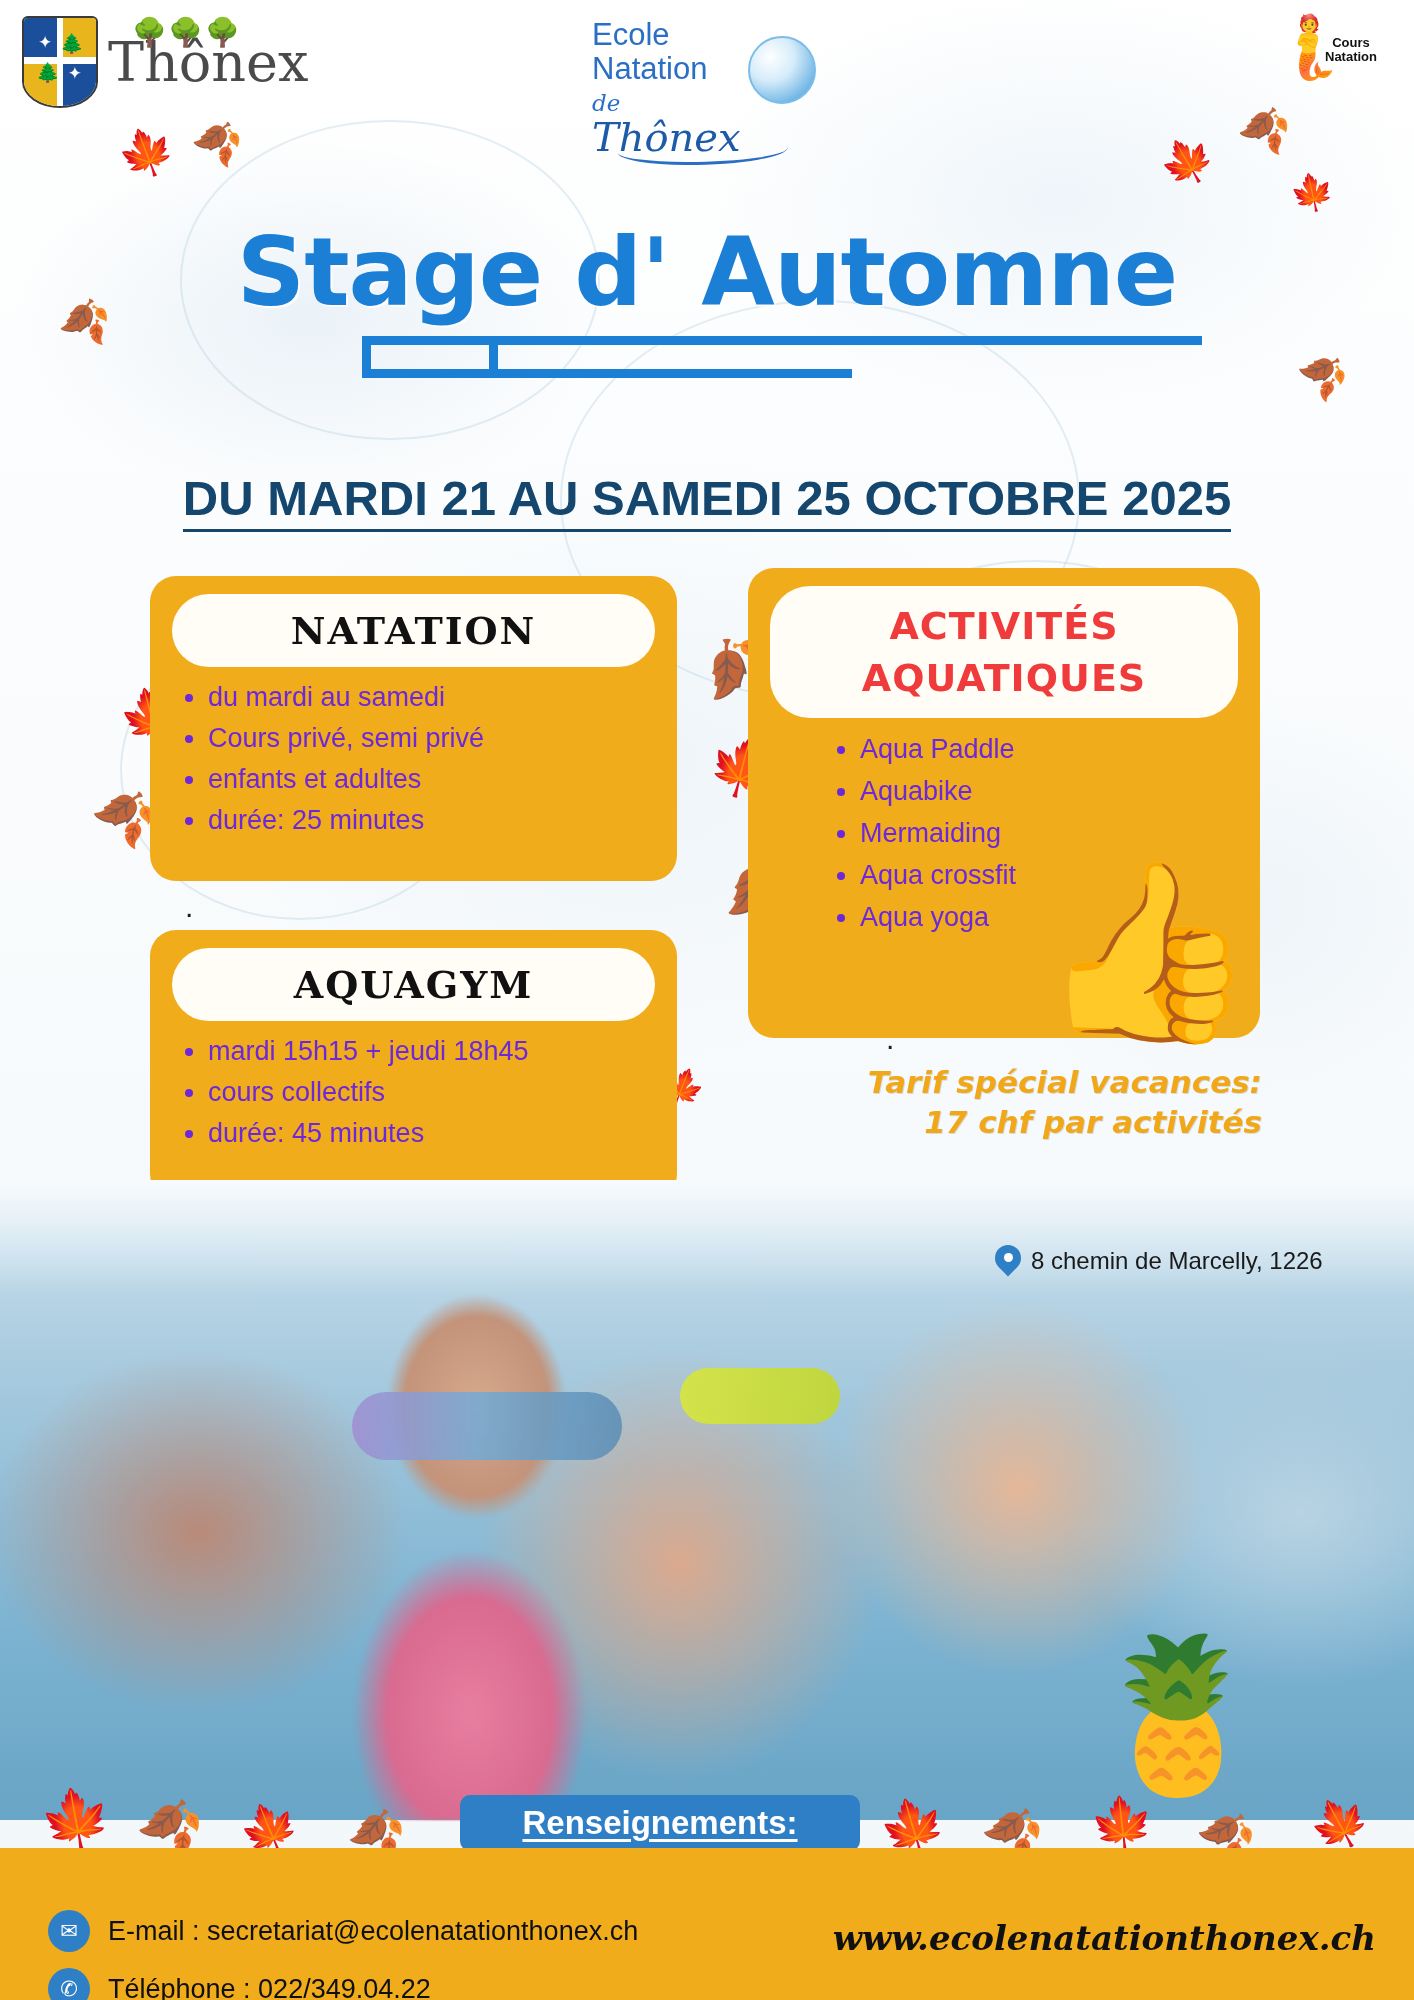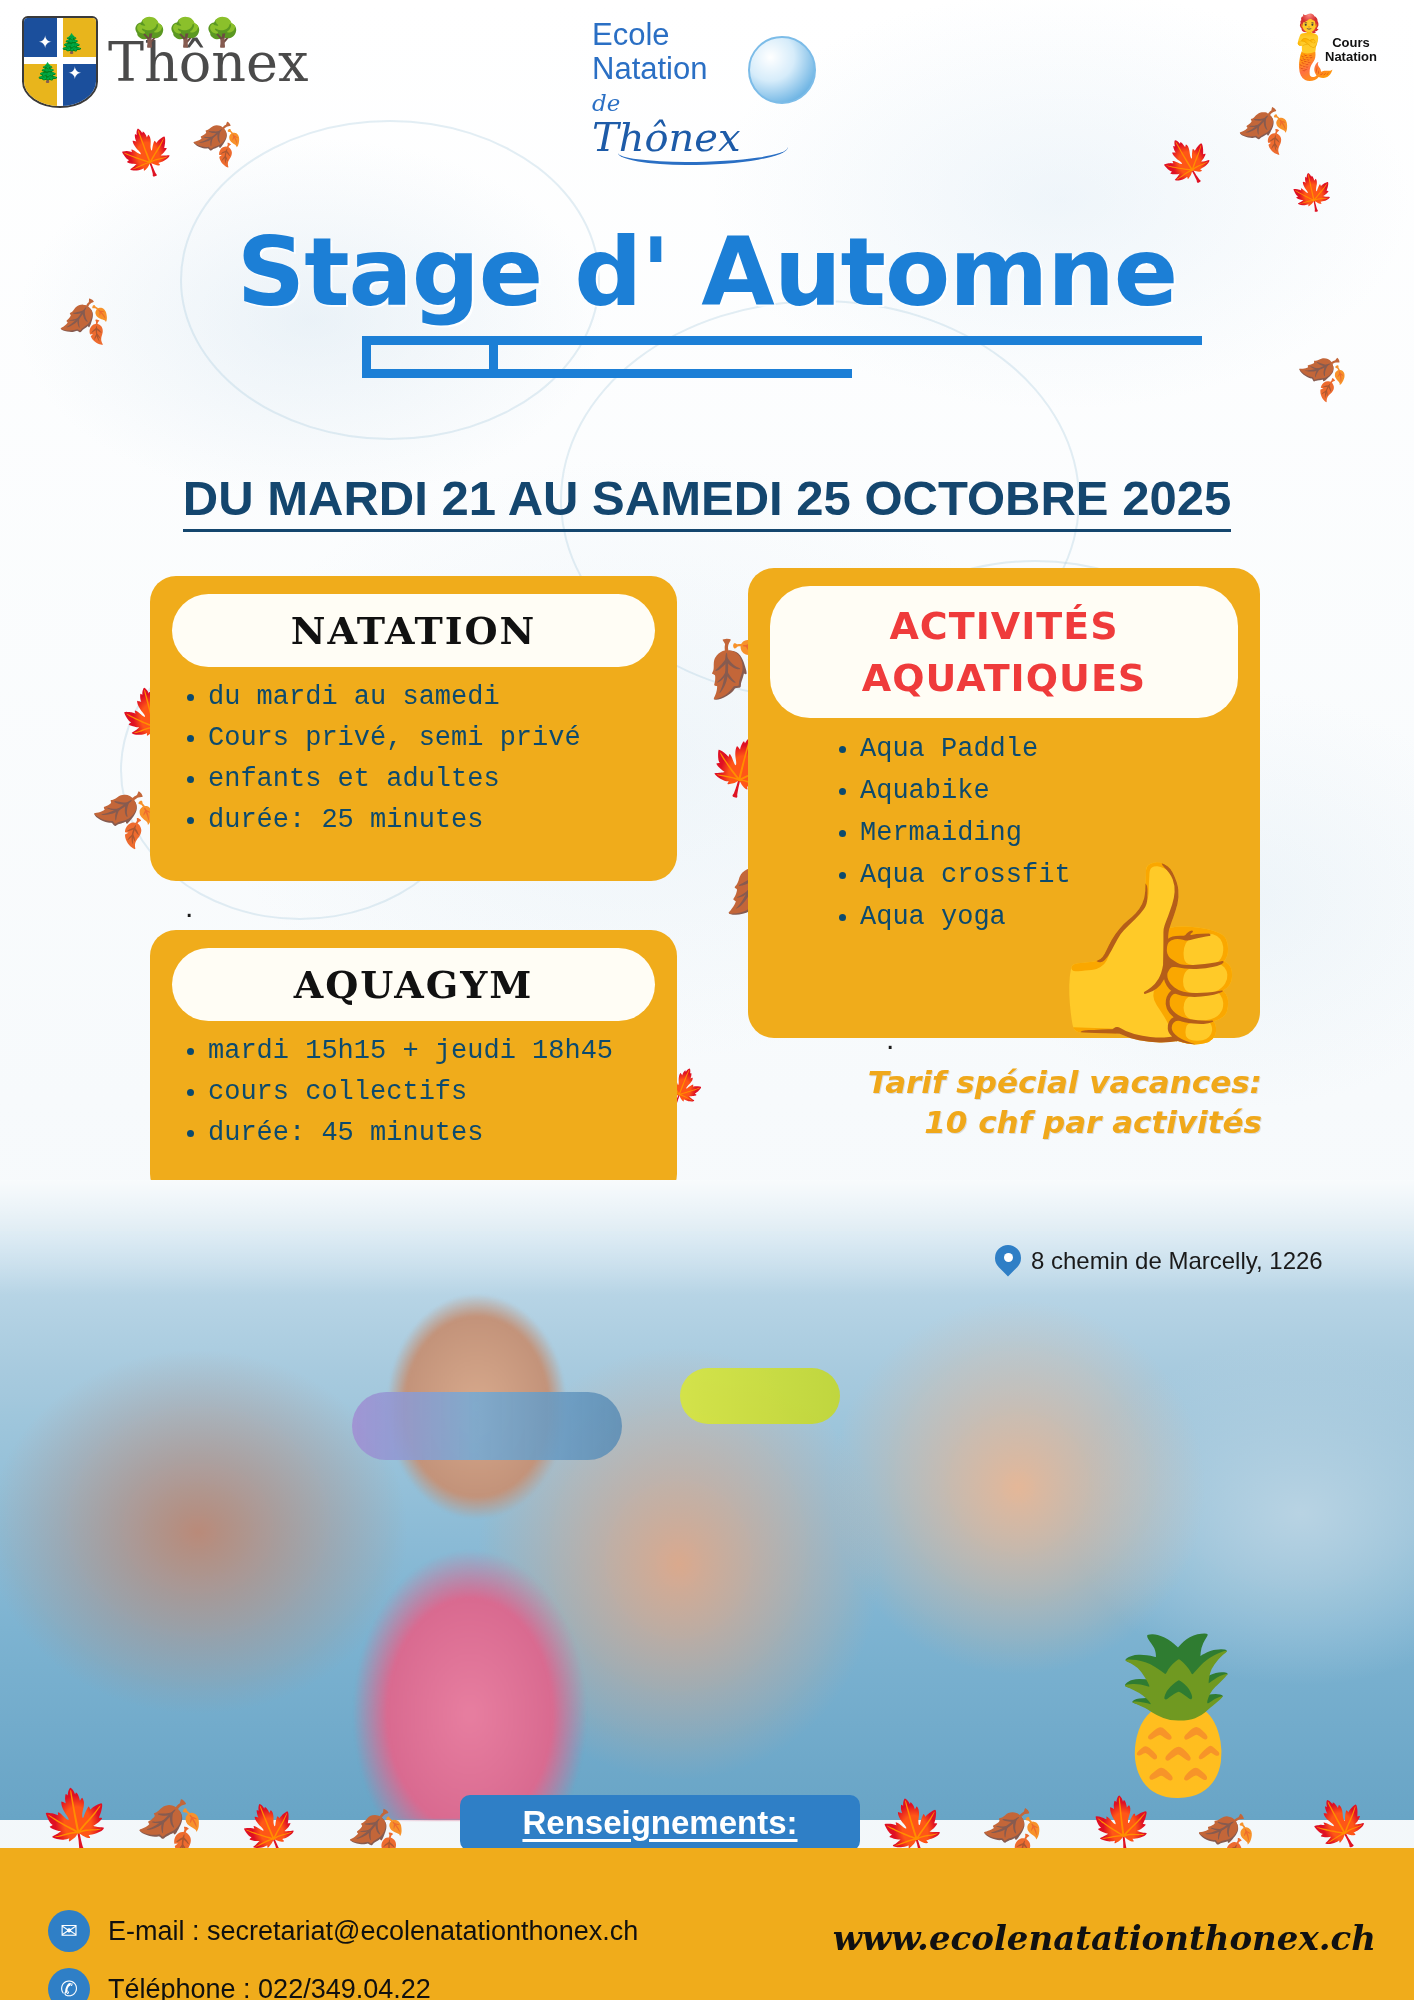--- a/index.html
+++ b/index.html
@@ -156,23 +156,23 @@
   }
   .card-head .htxt {
     font-family: "DejaVu Serif", serif;
     font-weight: bold;
     font-size: 38px;
     letter-spacing: 2px;
     color: #111;
   }
   .card ul { margin: 8px 0 0 58px; padding: 0 20px 0 0; }
   .card li {
-    font-family: Liberation Mono, monospace;
+    font-family: Liberation Sans, sans-serif;
     font-size: 27px;
-    color: #0c4a6e;
+    color: #6d28d9;
     line-height: 41px;
   }
 
   #card-natation { left: 150px; top: 576px; width: 527px; height: 305px; }
   #card-aquagym { left: 150px; top: 930px; width: 527px; height: 270px; }
   #card-activites { left: 748px; top: 568px; width: 512px; height: 470px; }
   #card-activites .card-head .htxt { color: #ef3b3b; font-family: "DejaVu Sans", sans-serif; letter-spacing: 1px; font-size: 38px; line-height: 52px; }
   #card-activites ul { margin-left: 112px; }
   #card-activites li { font-size: 27px; line-height: 42px; }
 
@@ -408,21 +408,21 @@
       <li>Mermaiding</li>
       <li>Aqua crossfit</li>
       <li>Aqua yoga</li>
     </ul>
     <div class="emoji-thumb">👍</div>
   </div>
   <div class="dot-stray" style="left:886px; top:1022px;">.</div>
 
   <div class="tarif">
     <div>Tarif spécial  vacances:</div>
-    <div>10 chf par activités</div>
+    <div>17 chf par activités</div>
   </div>
 
   <div class="photo-band"></div>
   <div class="swimmer"></div>
   <div class="goggles"></div>
   <div class="goggles2"></div>
 
   <div class="loc-addr">
     <span class="pin">
       <span class="body"></span>

